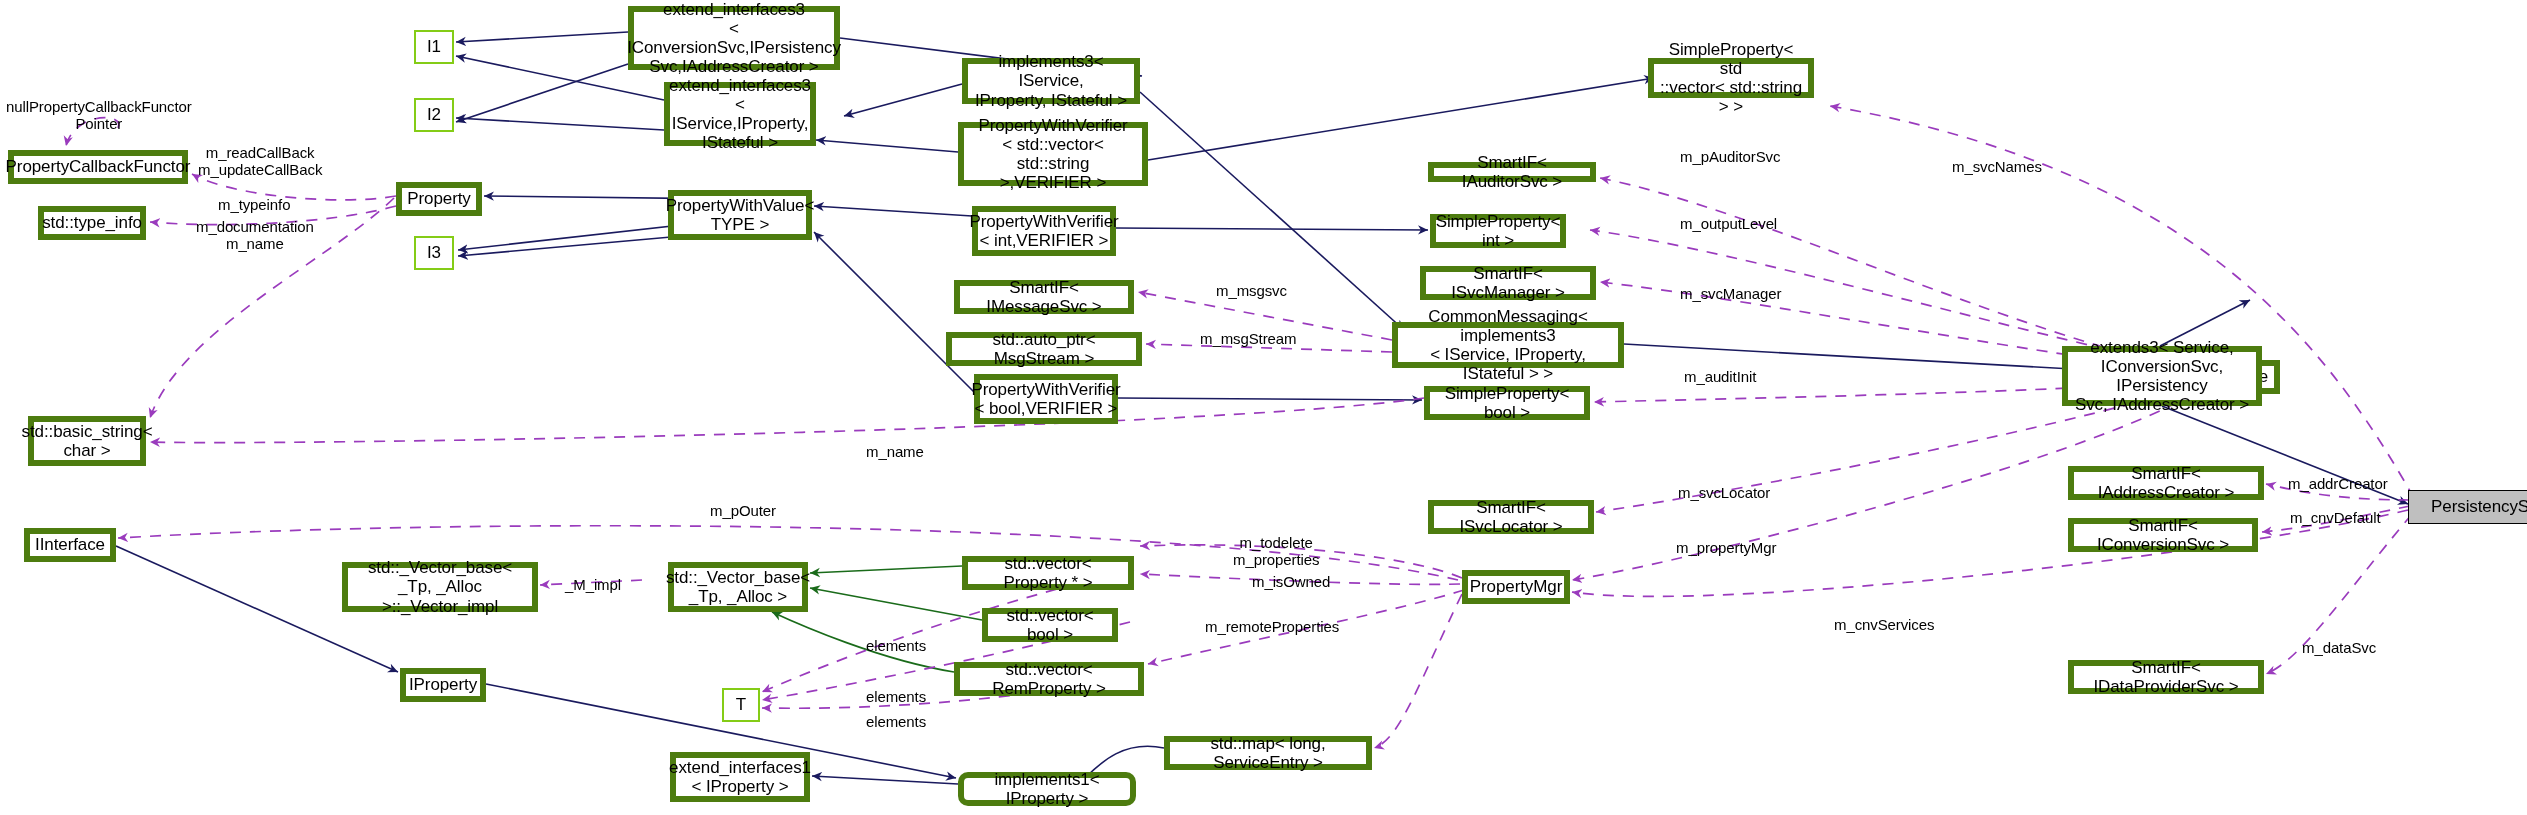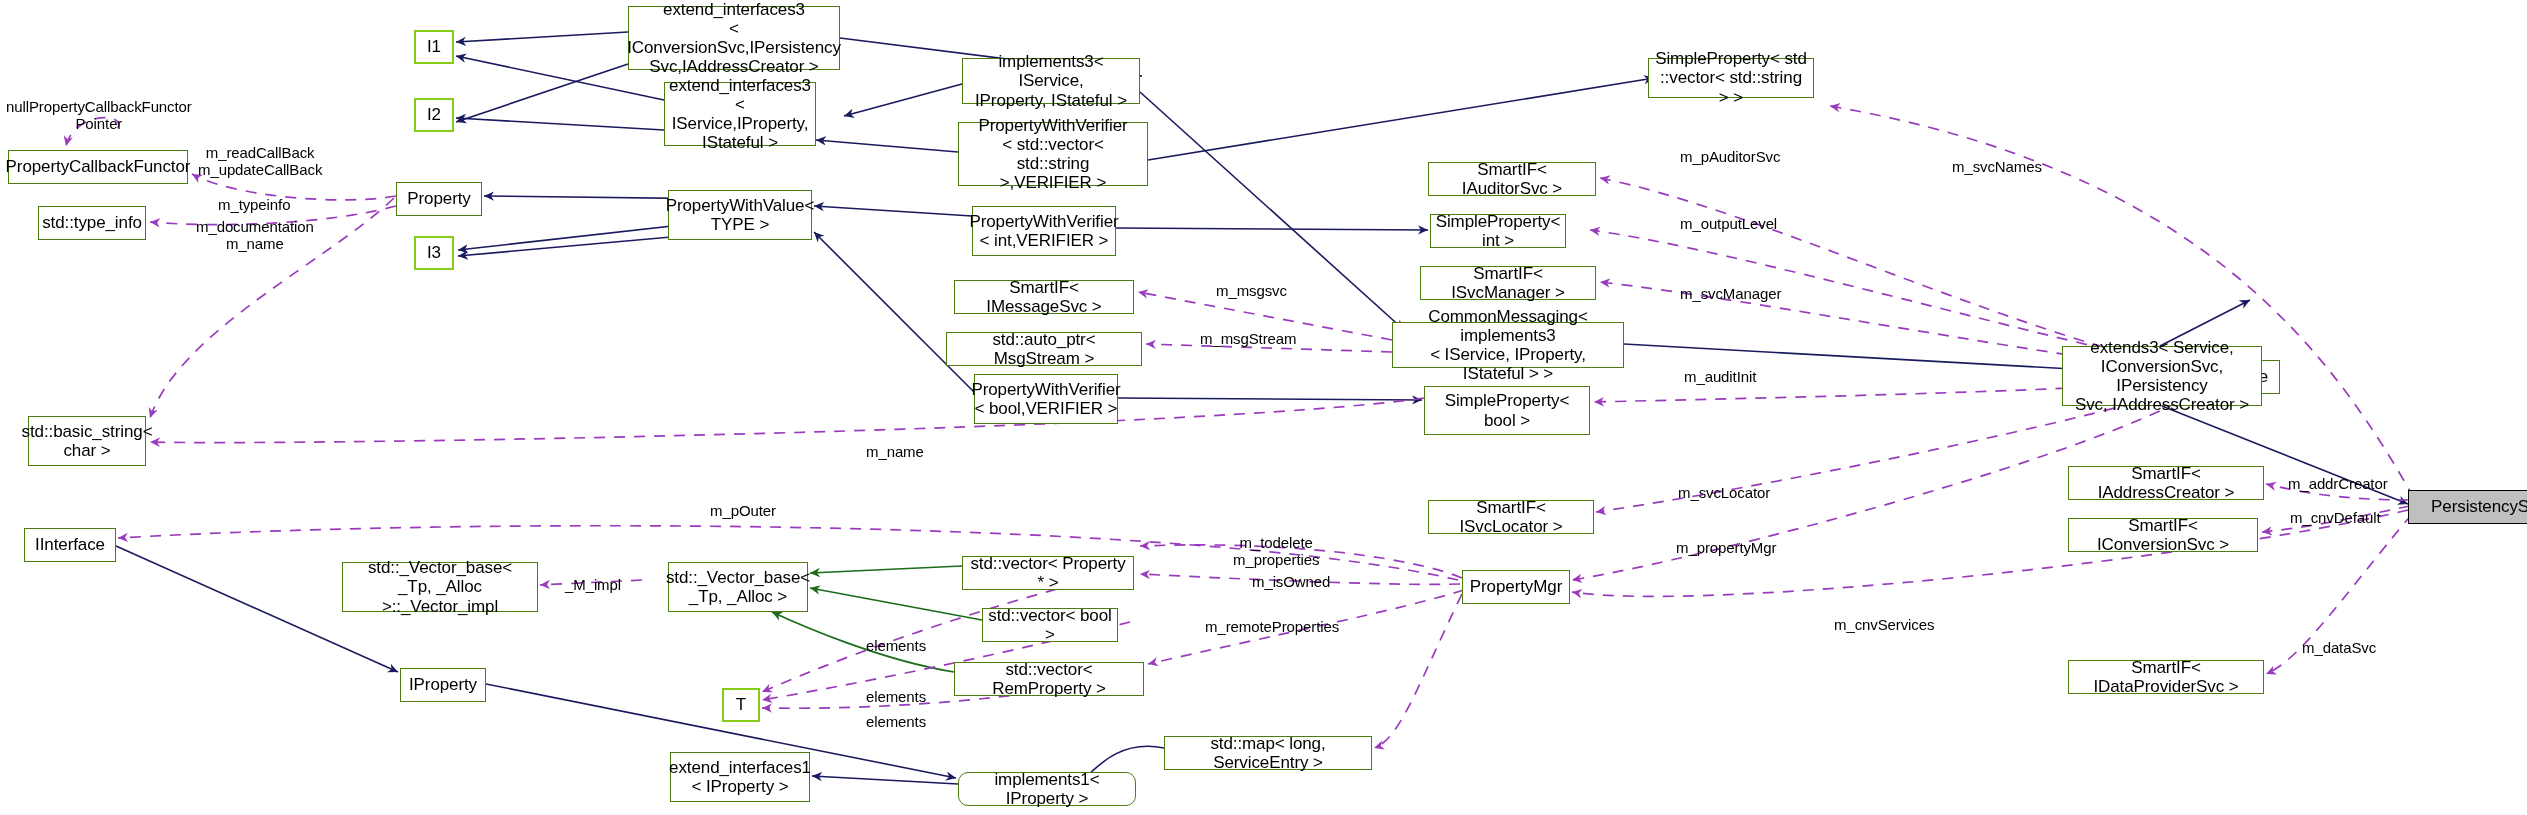--- a/index.html
+++ b/index.html
@@ -8,21 +8,21 @@
   #edges{position:absolute;left:0;top:0;width:2527px;height:815px;pointer-events:none;}
 
   .node{
     position:absolute;
     box-sizing:border-box;
     display:flex;
     align-items:center;
     justify-content:center;
     text-align:center;
     background:#ffffff;
-    border:1px solid #4d7c0f;
+    border:6px solid #4d7c0f;
     color:#000000;
     font-size:17px;
     line-height:1.12;
     padding:2px 5px;
     white-space:pre-line;
     letter-spacing:-0.1px;
   }
   .node.grey-border{border:2px solid #84cc16;}
   .node.highlight{background:#bfbfbf;border:1px solid #000000;padding-left:46px;}
 
@@ -129,36 +129,36 @@
 IStateful &gt;</div>
       <div class="node" style="left: 962px; top: 58px; width: 178px; height: 46px;">implements3&lt; IService,
 IProperty, IStateful &gt;</div>
       <div class="node" style="left: 958px; top: 122px; width: 190px; height: 64px;">PropertyWithVerifier
 &lt; std::vector&lt; std::string
 &gt;,VERIFIER &gt;</div>
       <div class="node" style="left: 1648px; top: 58px; width: 166px; height: 40px;">SimpleProperty&lt; std
 ::vector&lt; std::string &gt; &gt;</div>
       <div class="node" style="left: 8px; top: 150px; width: 180px; height: 34px;">PropertyCallbackFunctor</div>
       <div class="node" style="left: 396px; top: 182px; width: 86px; height: 34px;">Property</div>
-      <div class="node" style="left: 1428px; top: 162px; width: 168px; height: 34px;">SmartIF&lt; IAuditorSvc &gt;</div>
+      <div class="node" style="left: 1428px; top: 162px; width: 168px; height: 20px;">SmartIF&lt; IAuditorSvc &gt;</div>
       <div class="node" style="left: 38px; top: 206px; width: 108px; height: 34px;">std::type_info</div>
       <div class="node" style="left: 668px; top: 190px; width: 144px; height: 50px;">PropertyWithValue&lt;
 TYPE &gt;</div>
       <div class="node" style="left: 972px; top: 206px; width: 144px; height: 50px;">PropertyWithVerifier
 &lt; int,VERIFIER &gt;</div>
       <div class="node" style="left: 1430px; top: 214px; width: 136px; height: 34px;">SimpleProperty&lt; int &gt;</div>
       <div class="node grey-border" style="left: 414px; top: 236px; width: 40px; height: 34px;">I3</div>
       <div class="node" style="left: 1420px; top: 266px; width: 176px; height: 34px;">SmartIF&lt; ISvcManager &gt;</div>
       <div class="node" style="left: 954px; top: 280px; width: 180px; height: 34px;">SmartIF&lt; IMessageSvc &gt;</div>
       <div class="node" style="left: 946px; top: 332px; width: 196px; height: 34px;">std::auto_ptr&lt; MsgStream &gt;</div>
       <div class="node" style="left: 1392px; top: 322px; width: 232px; height: 46px;">CommonMessaging&lt; implements3
 &lt; IService, IProperty, IStateful &gt; &gt;</div>
       <div class="node" style="left: 974px; top: 374px; width: 144px; height: 50px;">PropertyWithVerifier
 &lt; bool,VERIFIER &gt;</div>
-      <div class="node" style="left: 1424px; top: 386px; width: 166px; height: 49px;">SimpleProperty&lt; bool &gt;</div>
+      <div class="node" style="left: 1424px; top: 386px; width: 166px; height: 34px;">SimpleProperty&lt; bool &gt;</div>
       <div class="node" style="left: 2200px; top: 360px; width: 80px; height: 34px;">Service</div>
       <div class="node" style="left: 2062px; top: 346px; width: 200px; height: 60px;">extends3&lt; Service,
 IConversionSvc, IPersistency
 Svc, IAddressCreator &gt;</div>
       <div class="node" style="left: 28px; top: 416px; width: 118px; height: 50px;">std::basic_string&lt;
 char &gt;</div>
       <div class="node" style="left: 2068px; top: 466px; width: 196px; height: 34px;">SmartIF&lt; IAddressCreator &gt;</div>
       <div class="node highlight" style="left: 2408px; top: 490px; width: 120px; height: 34px;">PersistencySvc</div>
       <div class="node" style="left: 1428px; top: 500px; width: 166px; height: 34px;">SmartIF&lt; ISvcLocator &gt;</div>
       <div class="node" style="left: 2068px; top: 518px; width: 190px; height: 34px;">SmartIF&lt; IConversionSvc &gt;</div>

